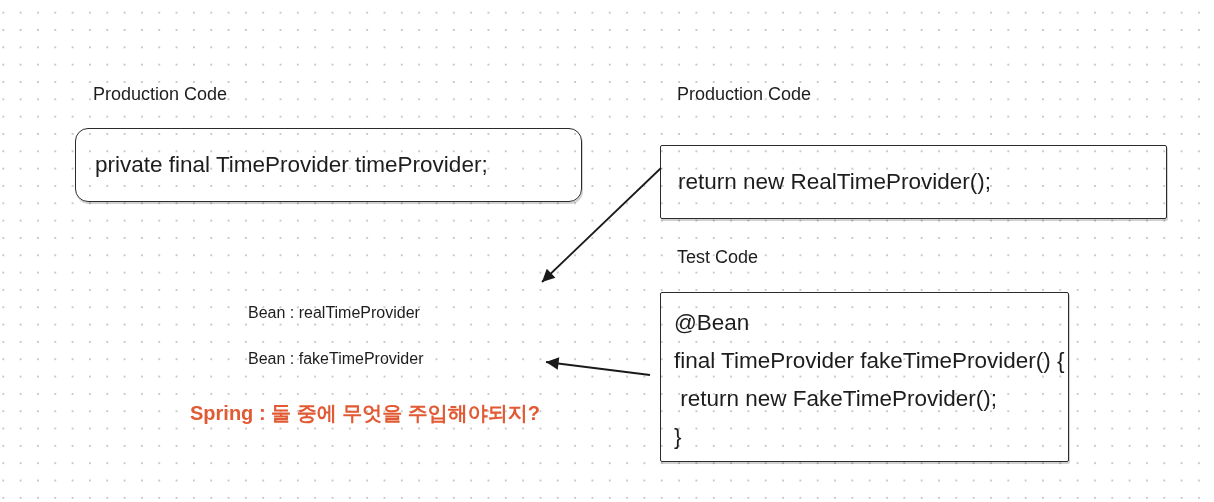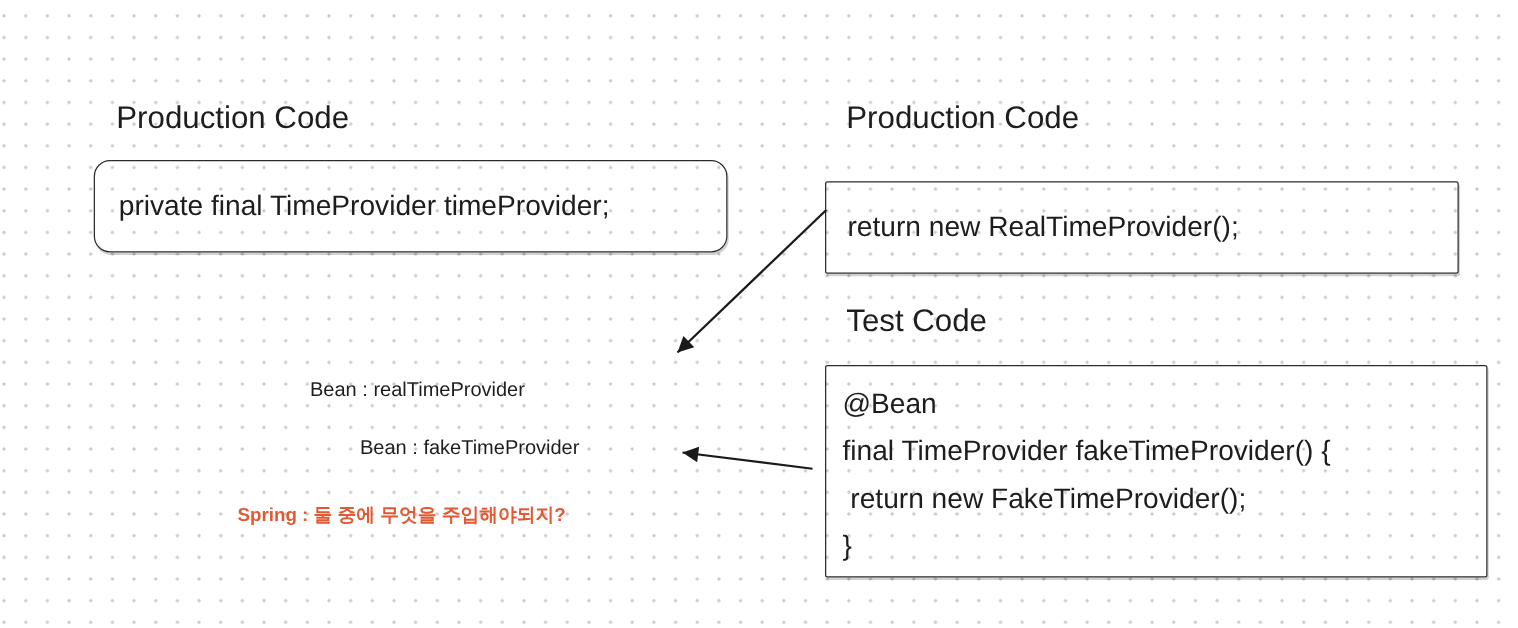--- a/index.html
+++ b/index.html
@@ -17,21 +17,21 @@
     background-color:var(--bg);
     background-image:radial-gradient(circle, var(--dot) 1.2px, transparent 1.3px);
     background-size:17.33px 17.33px;
     background-position:-5.4px 4px;
     font-family:"Liberation Sans","DejaVu Sans",sans-serif;
     color:var(--text);
     font-size:22px;
   }
   .abs{position:absolute;}
   .shape-label{
-    font-size:25px;
+    font-size:18px;
     line-height:24px;
     white-space:nowrap;
   }
   .code-box{
     box-sizing:border-box;
     border:1.5px solid var(--border);
     border-radius:2px;
     background:transparent;
     box-shadow:1px 2px 0 rgba(0,0,0,0.18);
     display:flex;
@@ -51,21 +51,21 @@
   .code-box.multi .code-text{
     line-height:38px;
     display:block;
   }
   .bean-line{
     font-size:16px;
     line-height:26px;
     white-space:nowrap;
   }
   .question-line{
-    font-size:15px;
+    font-size:20px;
     line-height:26px;
     font-weight:700;
     color:var(--accent);
     white-space:nowrap;
   }
   .arrow-overlay{
     position:absolute;
     left:0;top:0;width:1214px;height:502px;
     pointer-events:none;
   }
@@ -86,30 +86,30 @@
   </div>
 
   <div class="abs shape-label" style="left:677px;top:82px;">Production Code</div>
 
   <div class="abs code-box single right" style="left:660px;top:129px;width:507px;height:74px;margin-top:16px;">
     <span class="code-text">return new RealTimeProvider();</span>
   </div>
 
   <div class="abs shape-label" style="left:677px;top:245px;">Test Code</div>
 
-  <div class="abs code-box multi" style="left:660px;top:292px;width:530px;height:170px;">
+  <div class="abs code-box multi" style="left:660px;top:292px;width:409px;height:170px;">
     <span class="code-text">@Bean</span>
     <span class="code-text">final TimeProvider fakeTimeProvider() {</span>
     <span class="code-text"> return new FakeTimeProvider();</span>
     <span class="code-text">}</span>
   </div>
 
   <div class="abs bean-line" style="left:248px;top:300px;">Bean : realTimeProvider</div>
 
-  <div class="abs bean-line" style="left:248px;top:346px;margin-left:40px;">Bean : fakeTimeProvider</div>
+  <div class="abs bean-line" style="left:248px;top:346px;">Bean : fakeTimeProvider</div>
 
   <div class="abs question-line" style="left:190px;top:400px;">Spring : 둘 중에 무엇을 주입해야되지?</div>
 
   <svg class="arrow-overlay" viewBox="0 0 1214 502">
     <defs>
       <marker id="arrowhead" viewBox="0 0 10 10" refX="10" refY="5" markerWidth="8" markerHeight="7" orient="auto-start-reverse">
         <path d="M0,0 L10,5 L0,10 z" fill="#1a1a1a"></path>
       </marker>
     </defs>
     <line x1="661" y1="168" x2="542" y2="282" marker-end="url(#arrowhead)"></line>

